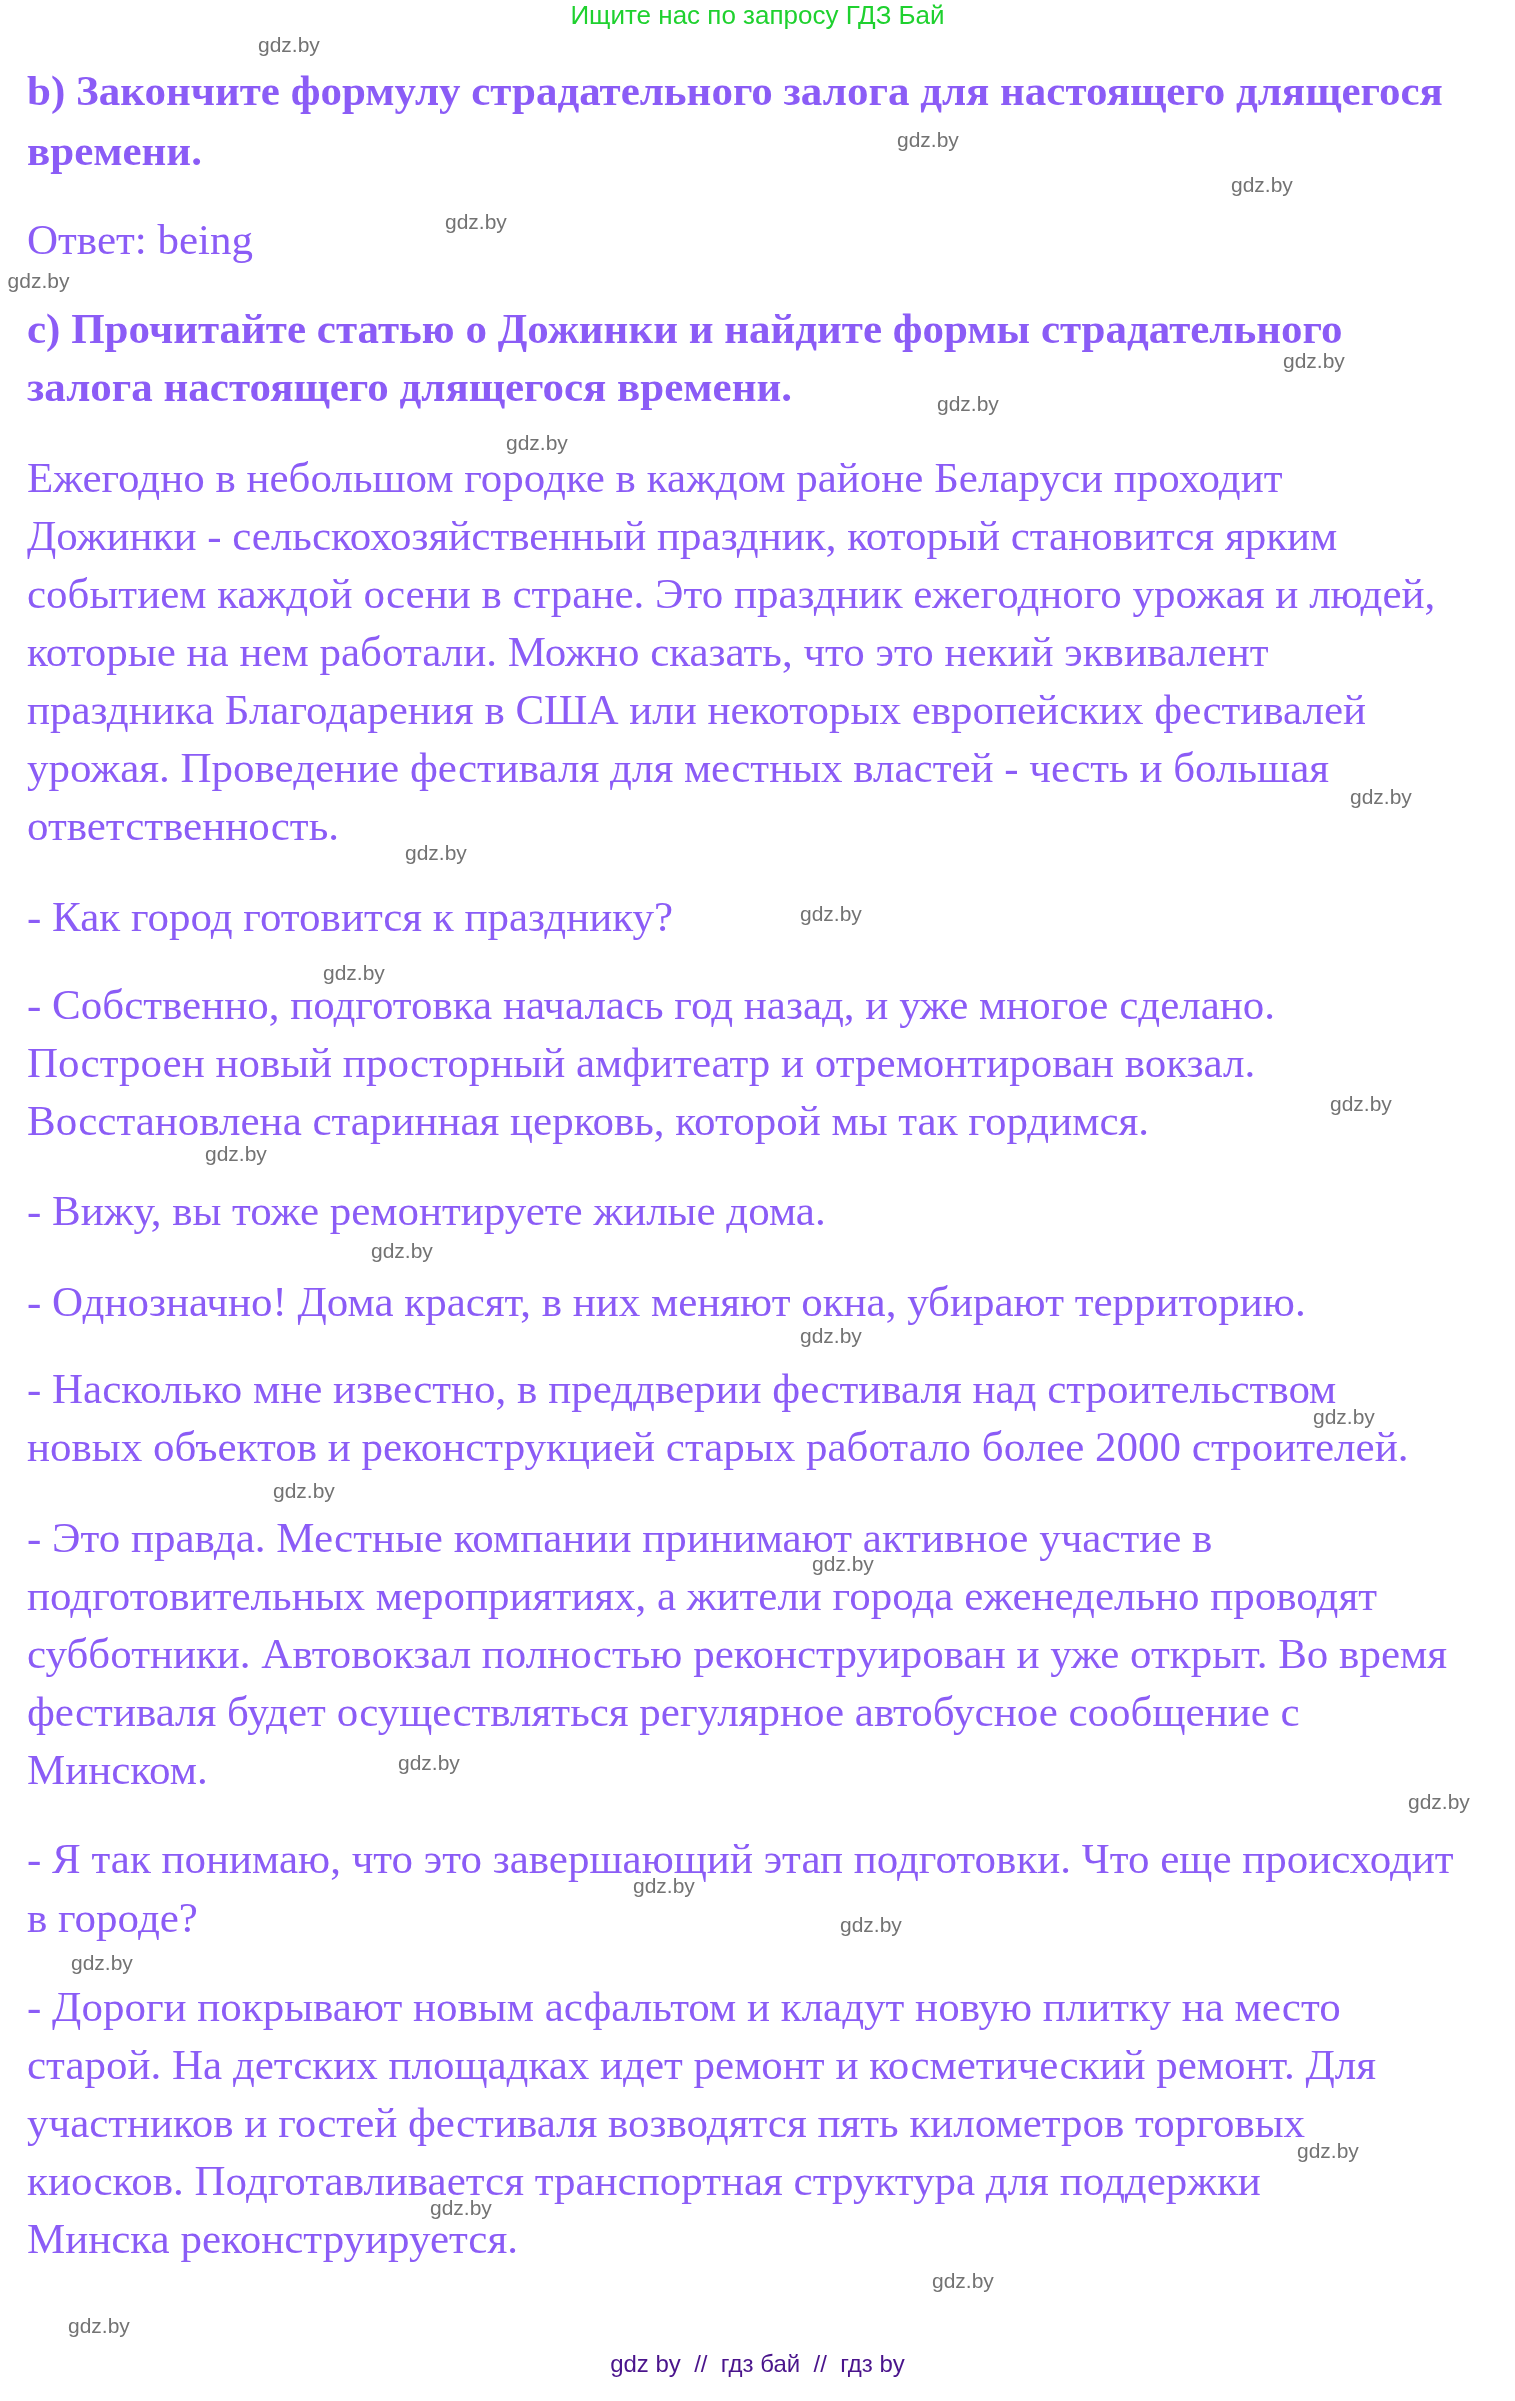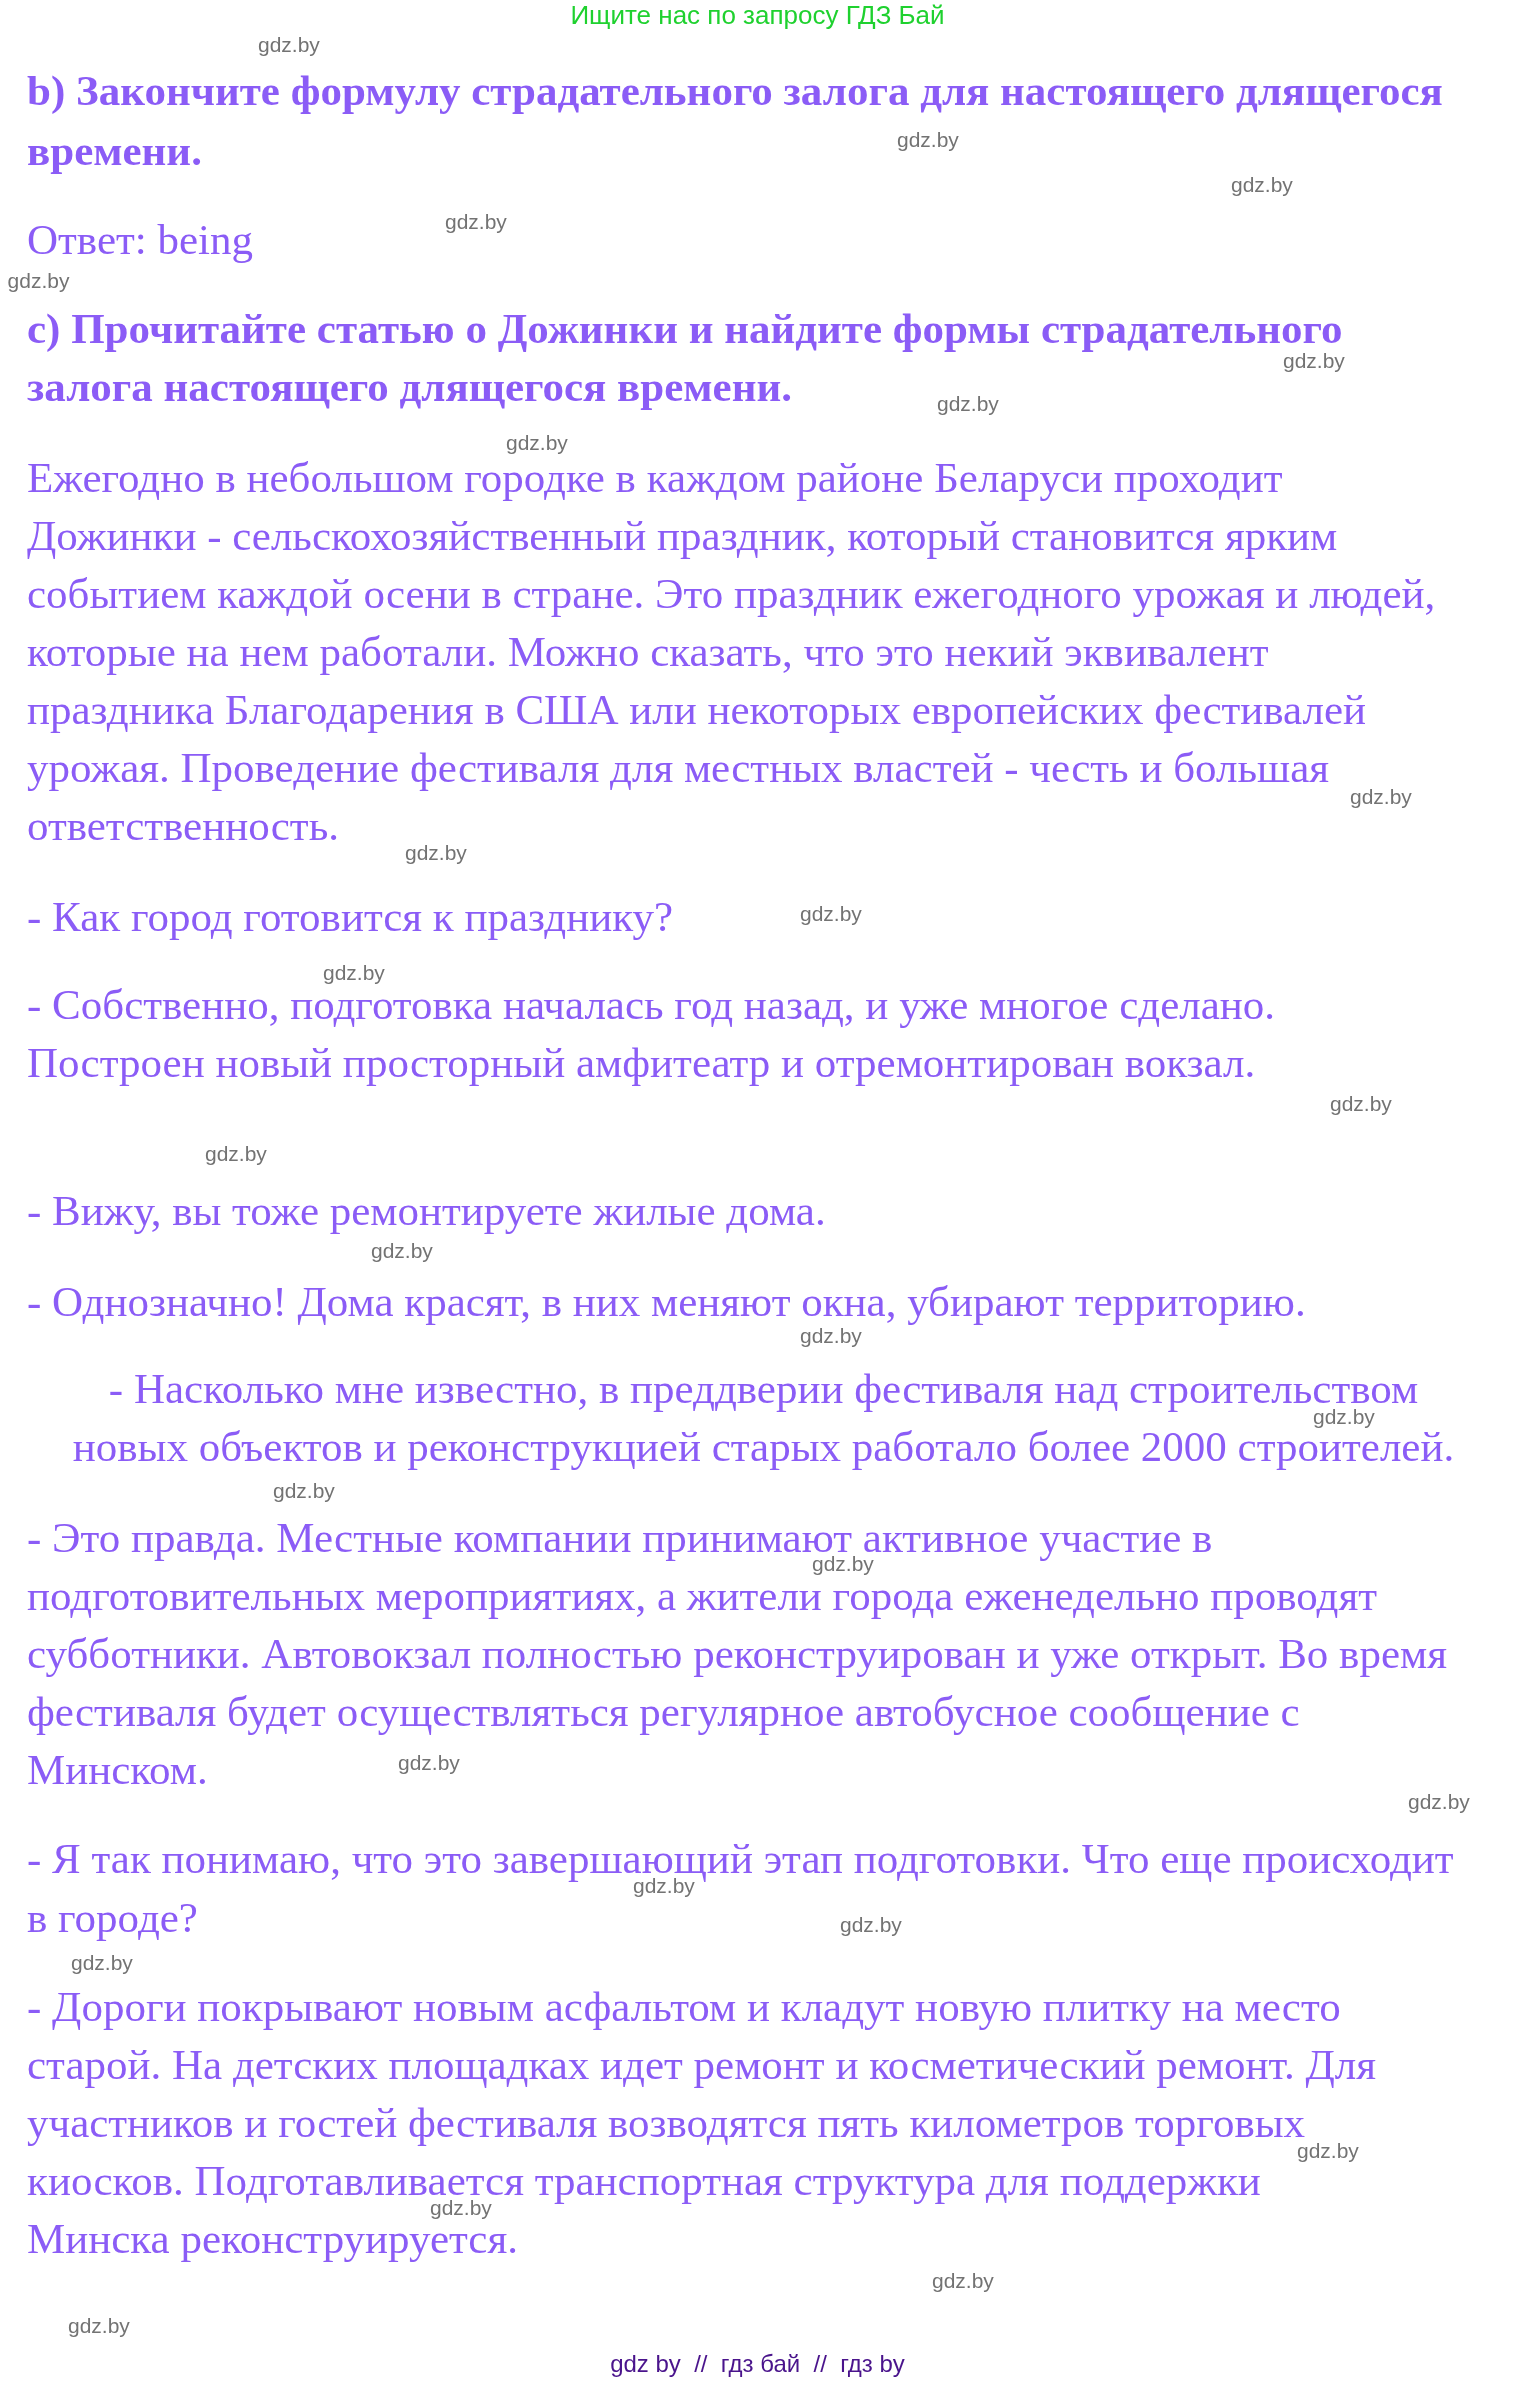--- a/index.html
+++ b/index.html
@@ -26,21 +26,21 @@
   .body-text { font-size: 43px; }
 
   #h-b { top: 61px; line-height: 60px; }
   #answer { top: 211px; line-height: 58px; }
   #h-c { top: 300px; line-height: 58px; }
   #p1 { top: 449px; line-height: 58px; }
   #q1 { top: 888px; line-height: 58px; }
   #a1 { top: 976px; line-height: 58px; }
   #q2 { top: 1182px; line-height: 58px; }
   #a2 { top: 1273px; line-height: 58px; }
-  #q3 { top: 1360px; line-height: 58px; text-align: center; }
+  #q3 { top: 1360px; line-height: 58px; }
   #a3 { top: 1509px; line-height: 58px; }
   #q4 { top: 1829px; line-height: 59px; }
   #a4 { top: 1978px; line-height: 58px; }
 
   .wm {
     position: absolute; font-family: "Liberation Sans", sans-serif;
     font-size: 21px; line-height: 24px; color: #737373; white-space: nowrap;
   }
 </style>
 </head>
@@ -74,20 +74,21 @@
     <span class="line">ответственность.</span>
   </div>
 
   <div id="q1" class="block body-text">
     <span class="line">- Как город готовится к празднику?</span>
   </div>
 
   <div id="a1" class="block body-text">
     <span class="line">- Собственно, подготовка началась год назад, и уже многое сделано.</span>
     <span class="line">Построен новый просторный амфитеатр и отремонтирован вокзал.</span>
+    <span class="line">Восстановлена старинная церковь, которой мы так гордимся.</span>
   </div>
 
   <div id="q2" class="block body-text">
     <span class="line">- Вижу, вы тоже ремонтируете жилые дома.</span>
   </div>
 
   <div id="a2" class="block body-text">
     <span class="line">- Однозначно! Дома красят, в них меняют окна, убирают территорию.</span>
   </div>
 

